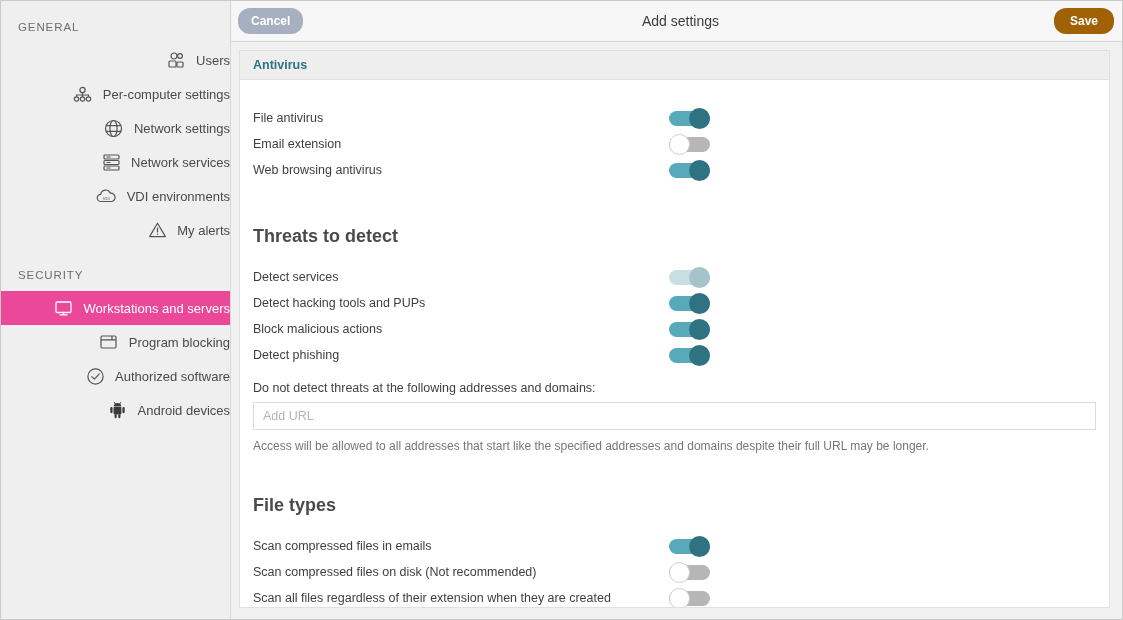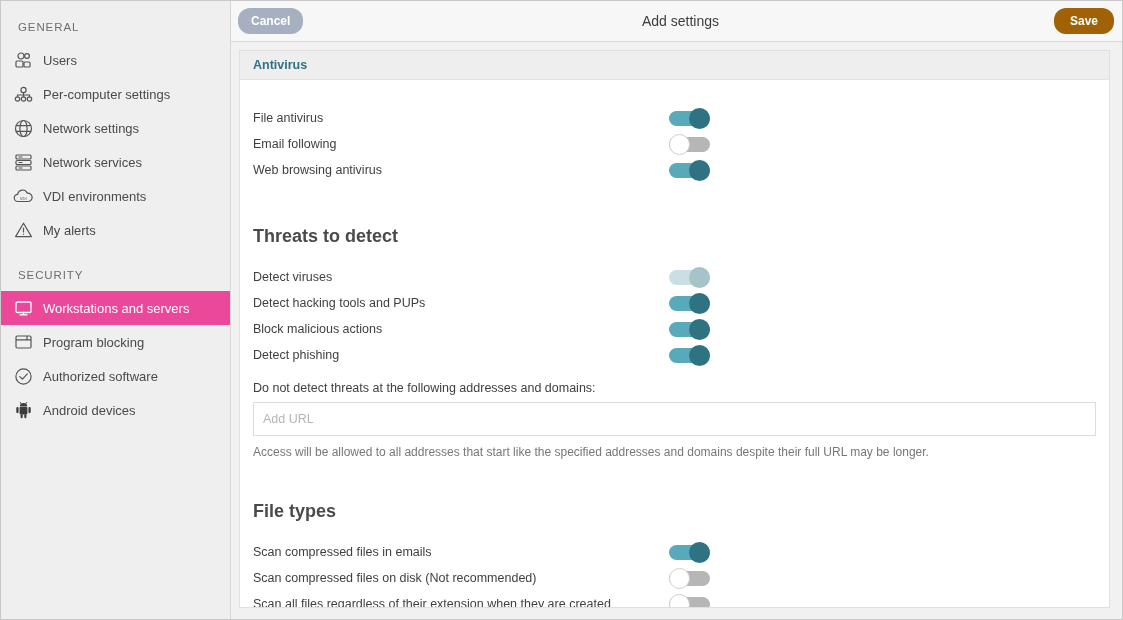--- a/index.html
+++ b/index.html
@@ -38,24 +38,25 @@
     color: #6e6e6e;
     padding: 8px 0 10px 17px;
     text-transform: uppercase;
   }
   .side-section-title.second { padding-top: 22px; }
 
   .side-item {
     display: flex;
     align-items: center;
     height: 34px;
-    padding-left: 9px;
+    padding-left: 15px;
     color: #4a4a4a;
     font-size: 13px;
     cursor: pointer;
+    justify-content: flex-end;
   }
   .side-item .ico {
     width: 26px;
     flex: 0 0 26px;
     height: 22px;
     display: flex;
     align-items: center;
     justify-content: center;
     margin-right: 7px;
   }
@@ -200,21 +201,21 @@
 
   
   .field-label {
     font-size: 12.5px;
     color: #3f3f3f;
     margin: 12px 0 7px 0;
   }
   .url-input {
     display: block;
     width: 843px;
-    height: 34px;
+    height: 28px;
     border: 1px solid #dcdcdc;
     background: #ffffff;
     font-size: 12.5px;
     font-family: "Liberation Sans", sans-serif;
     color: #3f3f3f;
     padding: 0 9px;
     outline: none;
   }
   .url-input::placeholder { color: #b5b5b5; }
 
@@ -371,42 +372,42 @@
 
           <div>
             <div class="row">
               <div class="row-label">File antivirus</div>
               <div class="toggle on">
                 <div class="track"></div>
                 <div class="knob"></div>
               </div>
             </div>
             <div class="row">
-              <div class="row-label">Email following</div>
+              <div class="row-label">Email extension</div>
               <div class="toggle off">
                 <div class="track"></div>
                 <div class="knob"></div>
               </div>
             </div>
             <div class="row">
               <div class="row-label">Web browsing antivirus</div>
               <div class="toggle on">
                 <div class="track"></div>
                 <div class="knob"></div>
               </div>
             </div>
           </div>
 
           <div class="block-gap"></div>
 
           <h2 class="section-heading">Threats to detect</h2>
 
           <div>
             <div class="row">
-              <div class="row-label">Detect viruses</div>
+              <div class="row-label">Detect services</div>
               <div class="toggle disabled">
                 <div class="track"></div>
                 <div class="knob"></div>
               </div>
             </div>
             <div class="row">
               <div class="row-label">Detect hacking tools and PUPs</div>
               <div class="toggle on">
                 <div class="track"></div>
                 <div class="knob"></div>

